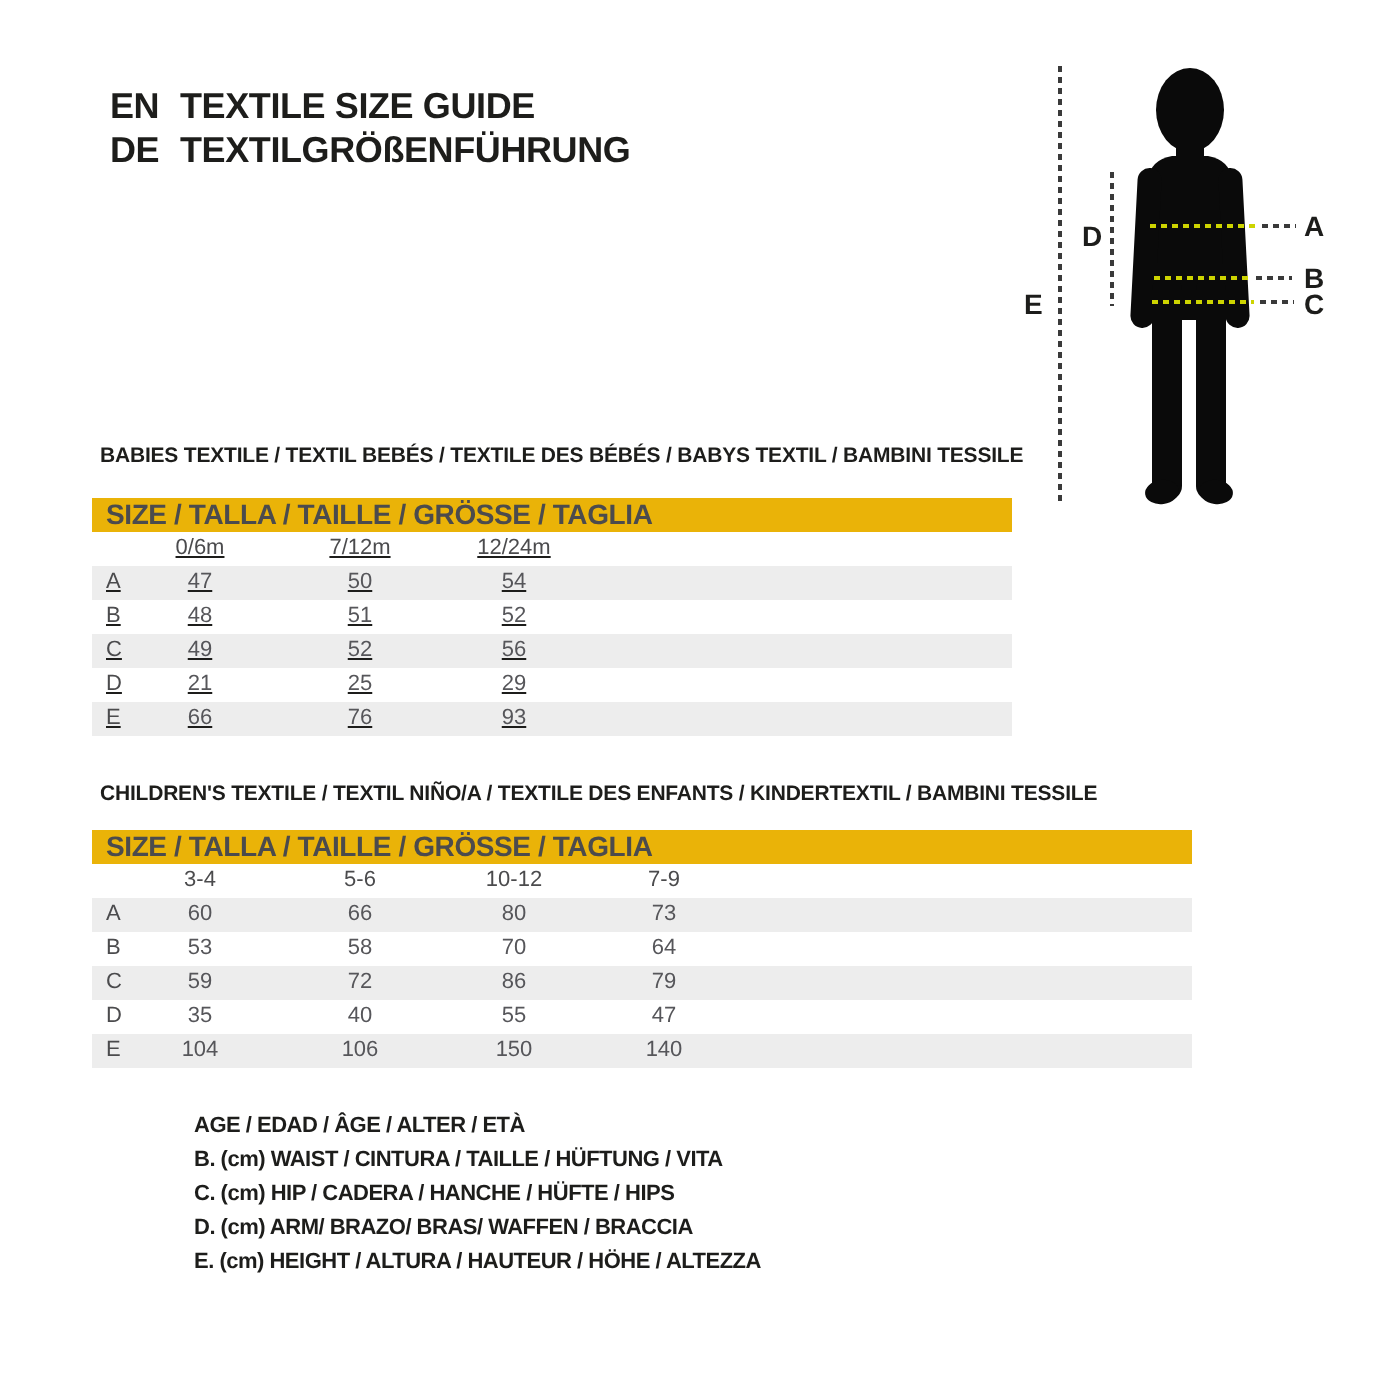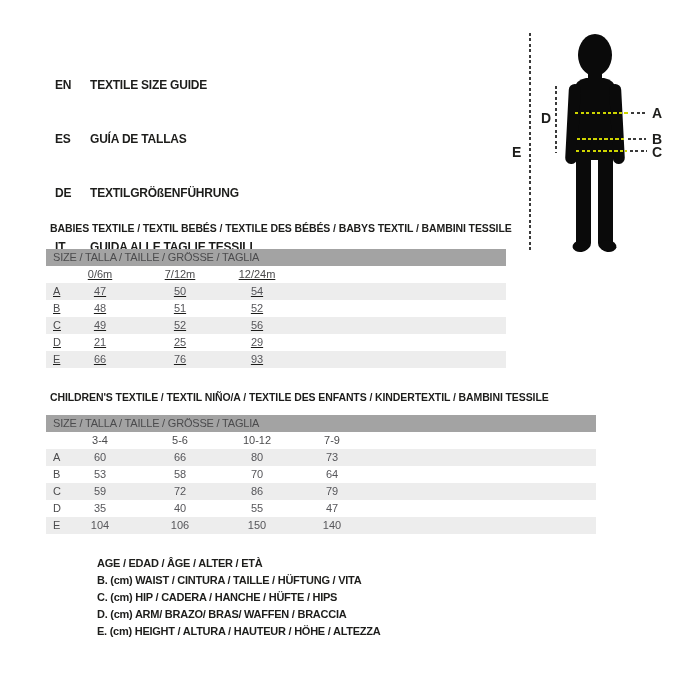--- a/index.html
+++ b/index.html
@@ -7,41 +7,41 @@
   body {
     position:relative;
     background:#ffffff;
     font-family:"Liberation Sans", sans-serif;
     color:#1d1d1b;
     overflow:hidden;
   }
 
   
   .lang-block { position:absolute; left:55px; top:42px; }
-  .lang-row { height:22px; line-height:22px; font-size:12px; font-weight:600; letter-spacing:-0.2px; white-space:nowrap;margin-top:32px; }
+  .lang-row { height:22px; line-height:22px; font-size:18px; font-weight:600; letter-spacing:-0.2px; white-space:nowrap; }
   .lang-code { display:inline-block; width:35px; }
 
   
   .figure-area { position:absolute; left:0; top:0; width:700px; height:260px; }
   .silhouette { position:absolute; left:540px; top:26px; width:140px; height:228px; }
   .dash-h { position:absolute; height:2.4px; }
   .dash-v { position:absolute; width:2.2px; }
   .dash-yellow { background:repeating-linear-gradient(90deg,#cdd400 0 3px,transparent 3px 5.5px); z-index:3; }
   .dash-black-h { background:repeating-linear-gradient(90deg,#3a3a3a 0 3px,transparent 3px 5.5px); }
   .dash-black-v { background:repeating-linear-gradient(180deg,#3a3a3a 0 3px,transparent 3px 5.5px); }
   .measure-label { position:absolute; font-size:14px; font-weight:600; line-height:14px; color:#1d1d1b; }
 
   
   .section-title { position:absolute; left:50px; font-size:10.5px; font-weight:700; letter-spacing:-0.1px; white-space:nowrap; color:#1d1d1b; }
 
   
   .size-table { position:absolute; left:46px; }
   .size-table .band {
-    height:17px; line-height:17px; background:#a3a3a3; color:#4b4b4d;
-    font-size:11px; font-weight:400; padding-left:7px; letter-spacing:-0.2px; white-space:nowrap;
+    height:17px; line-height:17px; background:#eab308; color:#4b4b4d;
+    font-size:14px; font-weight:700; padding-left:7px; letter-spacing:-0.2px; white-space:nowrap;
   }
   .trow { display:grid; height:17px; line-height:17px; font-size:11px; }
   .babies .trow { grid-template-columns:26px 56px 104px 50px 1fr;text-decoration:underline; }
   .children .trow { grid-template-columns:26px 56px 104px 50px 100px 1fr; }
   .trow.stripe { background:#ededed; }
   .tcell { text-align:center; color:#56565a; }
   .tcell.lab { text-align:left; padding-left:7px; color:#4b4b4d; }
   .trow.colhead .tcell { color:#4b4b4d; }
 
   
@@ -49,27 +49,21 @@
   .legend-line { height:17px; line-height:17px; font-size:11px; font-weight:700; letter-spacing:-0.25px; white-space:nowrap;margin-left:47px; }
 </style>
 </head>
 <body>
 
 <div class="lang-block">
   <div class="lang-row">
     <span class="lang-code">EN</span><span>TEXTILE SIZE GUIDE</span>
   </div>
   <div class="lang-row">
-    <span class="lang-code">ES</span><span>GUÍA DE TALLAS</span>
-  </div>
-  <div class="lang-row">
     <span class="lang-code">DE</span><span>TEXTILGRÖßENFÜHRUNG</span>
-  </div>
-  <div class="lang-row">
-    <span class="lang-code">IT</span><span>GUIDA ALLE TAGLIE TESSILI</span>
   </div>
 </div>
 
 <div class="figure-area">
   <svg class="silhouette" viewBox="0 0 140 228" xmlns="http://www.w3.org/2000/svg">
     <g fill="#0a0a0a">
       <ellipse cx="55" cy="29" rx="17" ry="21"></ellipse>
       <rect x="48" y="42" width="14" height="14"></rect>
       <path d="M46,52 L64,52 Q75,54 76,64 L78,118 Q78,132 66,134 L44,134 Q32,132 32,118 L34,64 Q35,54 46,52 Z"></path>
       <rect x="27" y="58" width="12" height="80" rx="6" transform="rotate(3 33 98)"></rect>

